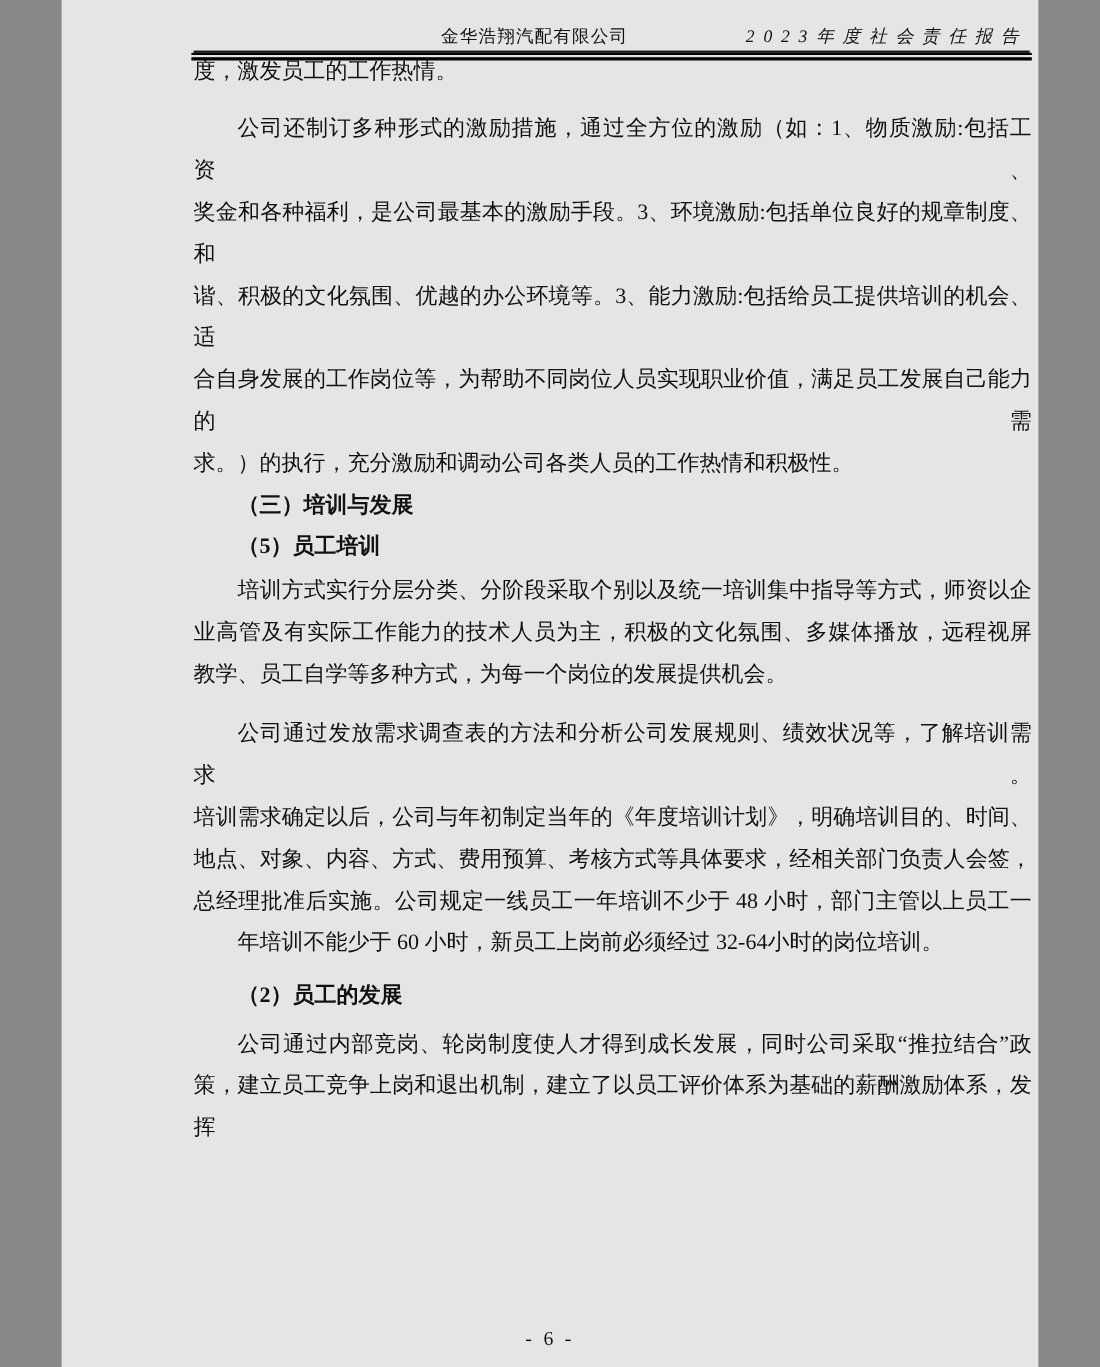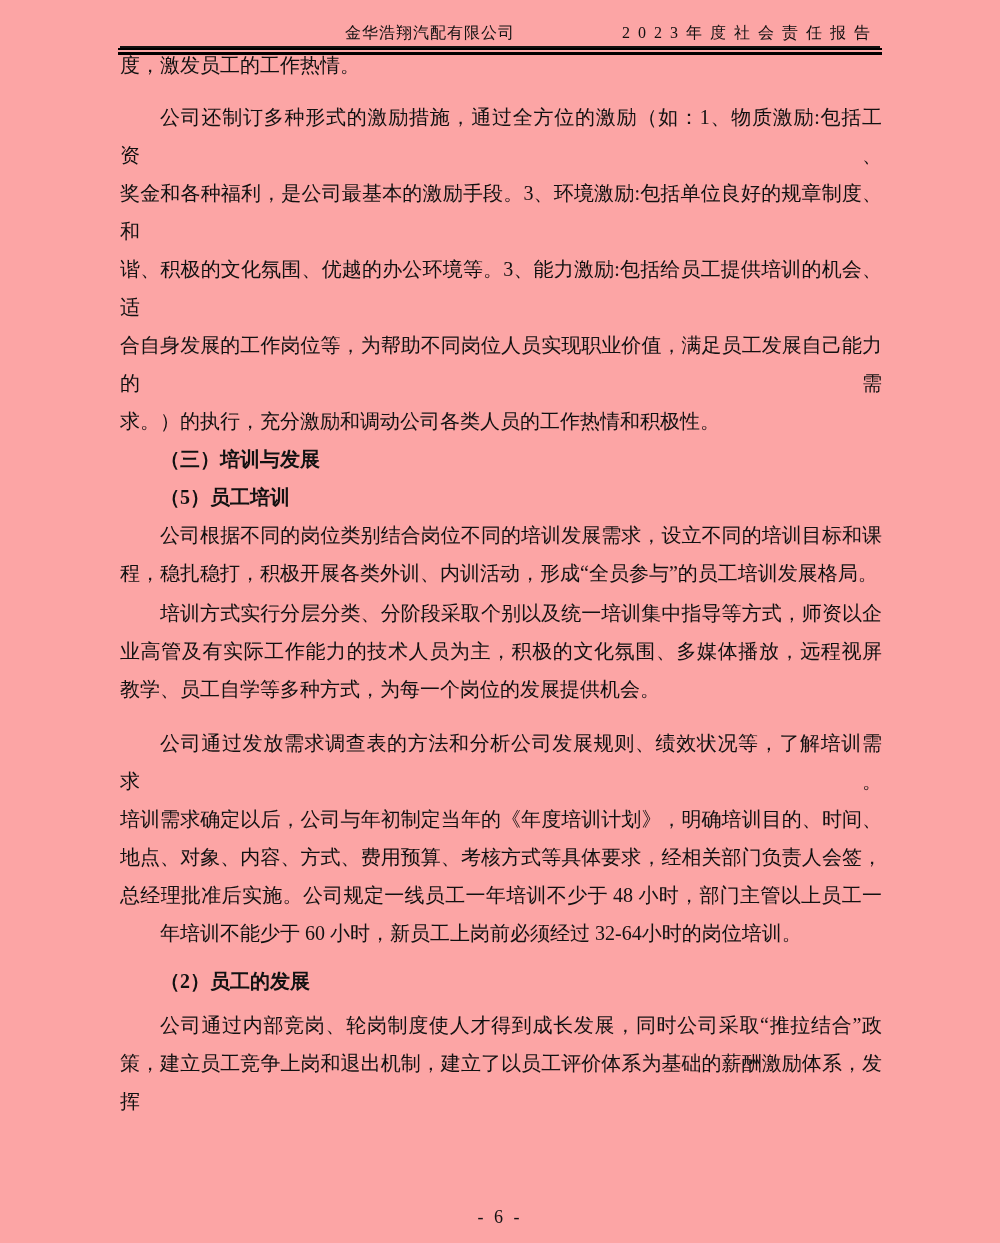--- a/index.html
+++ b/index.html
@@ -1,38 +1,38 @@
 <!DOCTYPE html>
 <html><head>
 <meta charset="utf-8">
 <style>
   html,body{margin:0;padding:0;background:#888;}
   .page{
     position:relative;
-    width:1000px;height:1243px;
+    width:888px;height:1243px;
     margin:0 auto;
-    background:#fca5a5;
+    background:#e5e5e5;
     font-family:"Liberation Serif","DejaVu Serif",serif;
     color:#111111;
     overflow:hidden;
   }
   
   .header-row{
     position:absolute;
     left:120px;top:25px;width:760px;height:21px;
     border-bottom:2px solid #111;
     font-size:16px;
   }
   .header-company{
     position:absolute;left:225px;bottom:2px;
     letter-spacing:1px;white-space:nowrap;
   }
   .header-report{
     position:absolute;right:2px;bottom:2px;
-    letter-spacing:8px;white-space:nowrap;
+    letter-spacing:8px;white-space:nowrap;font-style:italic;
   }
   .header-rule{
     position:absolute;
     left:118px;top:48px;width:764px;
     height:2px;
     border-top:2px solid #000;
     border-bottom:3px solid #000;
   }
   
   .doc-body{
@@ -97,24 +97,20 @@
         <div class="line fill">谐、积极的文化氛围、优越的办公环境等。3、能力激励:包括给员工提供培训的机会、适</div>
         <div class="line fill">合自身发展的工作岗位等，为帮助不同岗位人员实现职业价值，满足员工发展自己能力的需</div>
         <div class="line">求。）的执行，充分激励和调动公司各类人员的工作热情和积极性。</div>
       </div>
       <div class="block blk-2 heading">
         <div class="line indent">（三）培训与发展</div>
       </div>
       <div class="block blk-3 heading">
         <div class="line indent">（5）员工培训</div>
       </div>
-      <div class="block blk-4">
-        <div class="line fill indent">公司根据不同的岗位类别结合岗位不同的培训发展需求，设立不同的培训目标和课</div>
-        <div class="line">程，稳扎稳打，积极开展各类外训、内训活动，形成“全员参与”的员工培训发展格局。</div>
-      </div>
       <div class="block blk-5">
         <div class="line fill indent">培训方式实行分层分类、分阶段采取个别以及统一培训集中指导等方式，师资以企</div>
         <div class="line fill">业高管及有实际工作能力的技术人员为主，积极的文化氛围、多媒体播放，远程视屏</div>
         <div class="line">教学、员工自学等多种方式，为每一个岗位的发展提供机会。</div>
       </div>
       <div class="block blk-6">
         <div class="line fill indent">公司通过发放需求调查表的方法和分析公司发展规则、绩效状况等，了解培训需求。</div>
         <div class="line fill">培训需求确定以后，公司与年初制定当年的《年度培训计划》，明确培训目的、时间、</div>
         <div class="line fill">地点、对象、内容、方式、费用预算、考核方式等具体要求，经相关部门负责人会签，</div>
         <div class="line fill">总经理批准后实施。公司规定一线员工一年培训不少于 48 小时，部门主管以上员工一</div>

